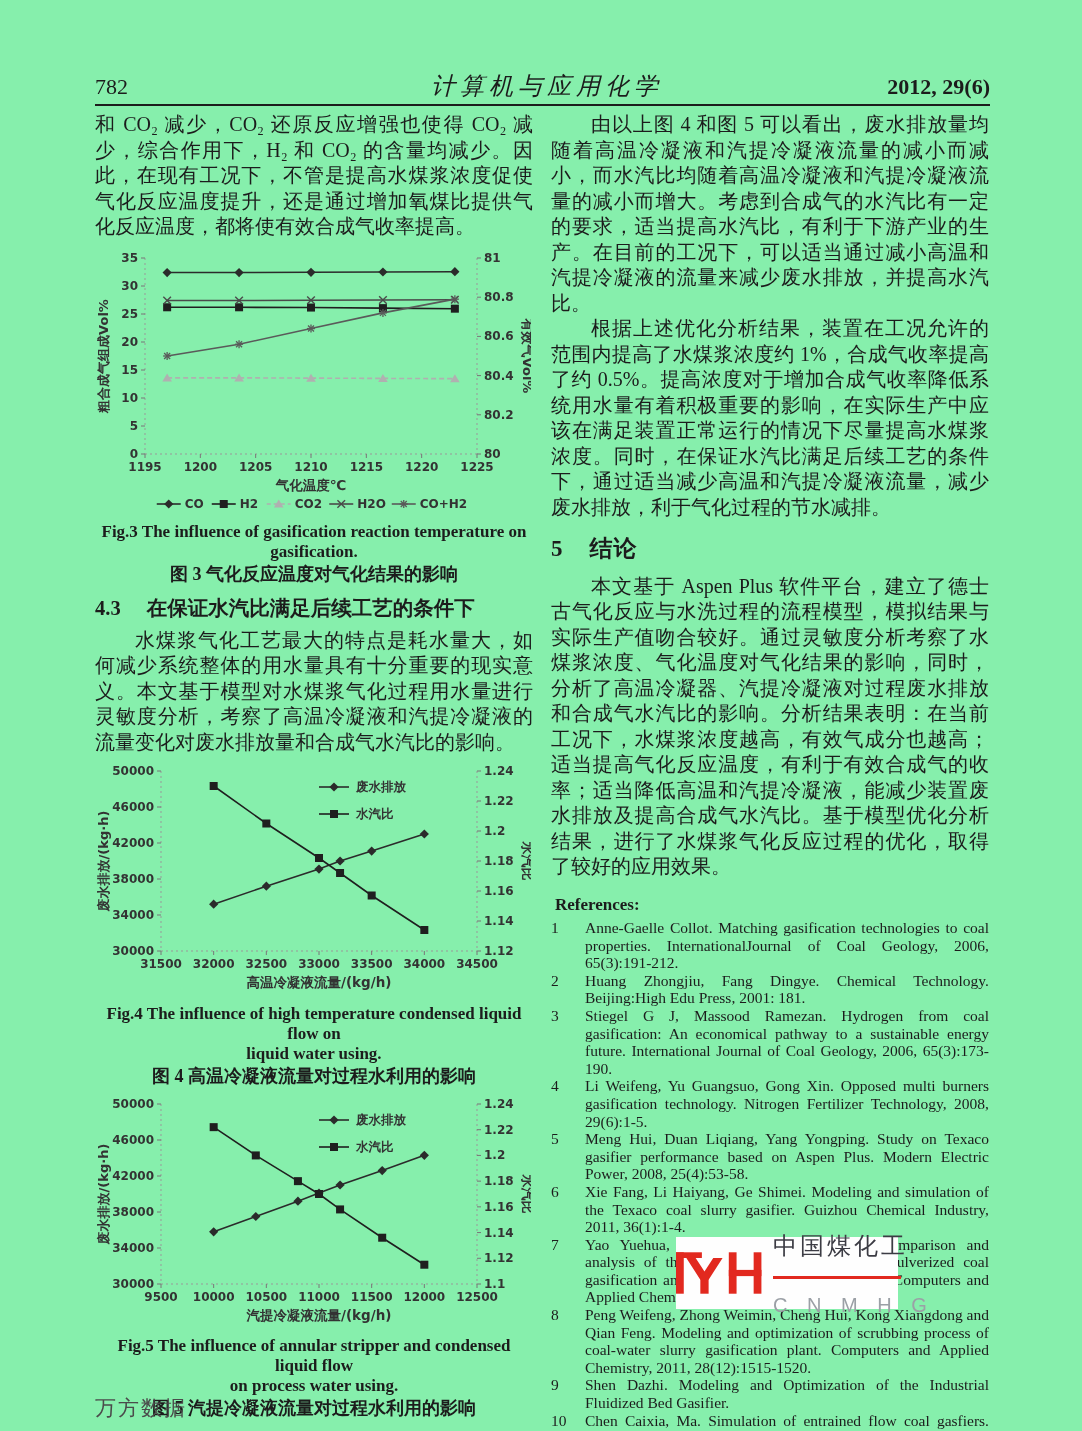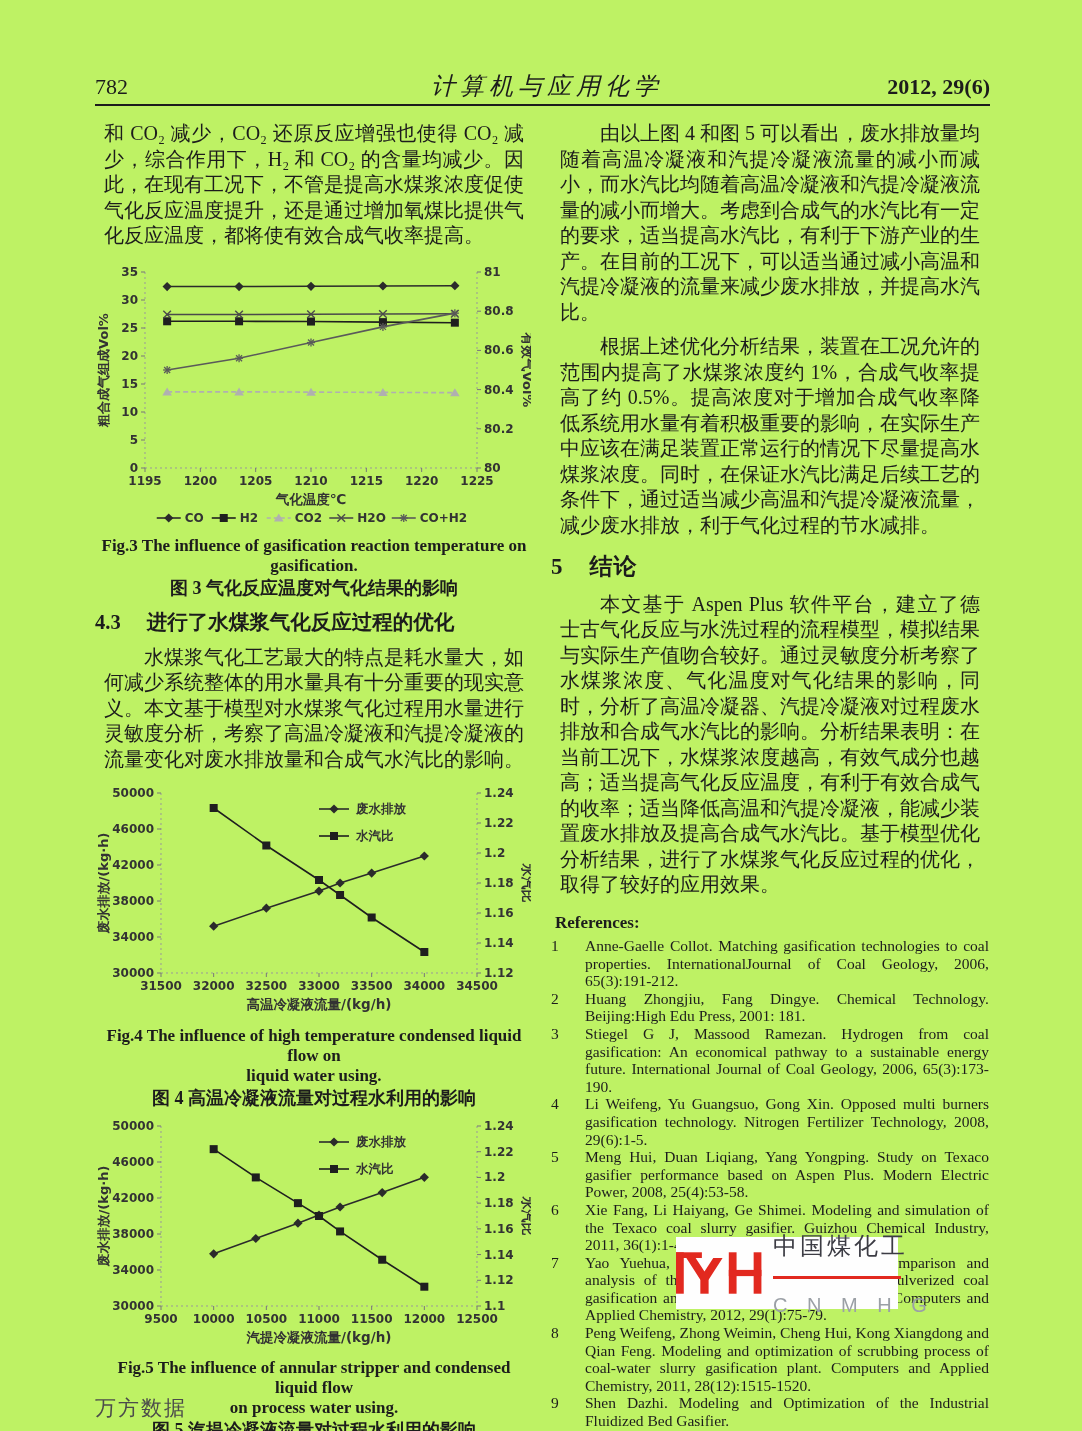--- a/index.html
+++ b/index.html
@@ -1,28 +1,28 @@
 <!DOCTYPE html>
 <html><head>
 <meta charset="utf-8">
 <style>
   html,body{margin:0;padding:0;background:#f2f2f2;}
-  .page{position:relative;width:1082px;height:1431px;margin:0 auto;background:#bef264;
+  .page{position:relative;width:1082px;height:1431px;margin:0 auto;background:#86efac;
         font-family:"Liberation Serif","DejaVu Serif",serif;color:#1c1c1c;overflow:hidden;}
   
   .hdr-pageno{position:absolute;left:95px;top:74px;font-size:22px;}
   .hdr-journal{position:absolute;left:12px;right:0;top:70px;text-align:center;font-size:24px;
                font-weight:normal;font-style:italic;letter-spacing:5px;}
   .hdr-issue{position:absolute;right:92px;top:74px;font-size:22px;font-weight:bold;}
   .hdr-rule{position:absolute;left:95px;top:104px;width:895px;height:2px;background:#1c1c1c;}
   
   .col{position:absolute;top:112px;width:438px;font-size:20px;line-height:25.5px;text-align:justify;}
   .col-left{left:95px;}
   .col-right{left:551px;}
-  p.body{margin:9px;text-indent:2em;}
+  p.body{margin:0;text-indent:2em;}
   p.body.noindent{text-indent:0;}
   .sec-h{font-weight:bold;font-size:20.5px;margin:10px 0 6px 0;text-align:left;}
   .sec-h5{font-weight:bold;font-size:23px;margin:16px 0 12px 0;letter-spacing:1px;text-align:left;}
   .sec-num{display:inline-block;margin-right:26px;}
   figure.chart{margin:4px 0 0 0;padding:0;}
   .cap{font-size:17px;line-height:20px;text-align:center;font-weight:bold;margin:0;}
   .cap-zh{font-size:18px;line-height:24px;text-align:center;font-weight:bold;margin:0 0 4px 0;}
   
   .refs-title{font-family:"Liberation Serif",serif;font-weight:bold;font-size:17px;margin:12px 0 2px 4px;text-align:left;}
   .ref{display:flex;font-size:15.5px;line-height:17.6px;text-align:justify;}
@@ -173,21 +173,21 @@
           <line x1="305.75" y1="257" x2="311.75" y2="263" stroke="#5a5a5a" stroke-width="1.3"></line>
           <line x1="305.75" y1="263" x2="311.75" y2="257" stroke="#5a5a5a" stroke-width="1.3"></line>
           <text x="324.75" y="264" fill="#333" font-size="12" font-family="&quot;DejaVu Sans&quot;,sans-serif" font-weight="600" text-anchor="start">CO+H2</text>
         </svg>
     </figure>
     <div class="cap">Fig.3   The influence of gasification reaction temperature on</div>
     <div class="cap">gasification.</div>
     <div class="cap-zh">图 3   气化反应温度对气化结果的影响</div>
 
     <div class="sec-h">
-      <span class="sec-num">4.3</span><span>进行了水煤浆气化反应过程的优化</span>
+      <span class="sec-num">4.3</span><span>在保证水汽比满足后续工艺的条件下</span>
     </div>
     <p class="body">水煤浆气化工艺最大的特点是耗水量大，如何减少系统整体的用水量具有十分重要的现实意义。本文基于模型对水煤浆气化过程用水量进行灵敏度分析，考察了高温冷凝液和汽提冷凝液的流量变化对废水排放量和合成气水汽比的影响。</p>
 
     <figure class="chart">
       <svg width="436" height="238">
           <line x1="66" y1="12" x2="66" y2="192" stroke="#999" stroke-width="1" stroke-dasharray="2,3"></line>
           <line x1="382" y1="12" x2="382" y2="192" stroke="#999" stroke-width="1" stroke-dasharray="2,3"></line>
           <line x1="66" y1="192" x2="382" y2="192" stroke="#999" stroke-width="1" stroke-dasharray="2,3"></line>
           <line x1="66" y1="192" x2="66" y2="196" stroke="#777" stroke-width="1"></line>
           <text x="66" y="209" fill="#333" font-size="12" font-family="&quot;DejaVu Sans&quot;,sans-serif" font-weight="600" text-anchor="middle">31500</text>

